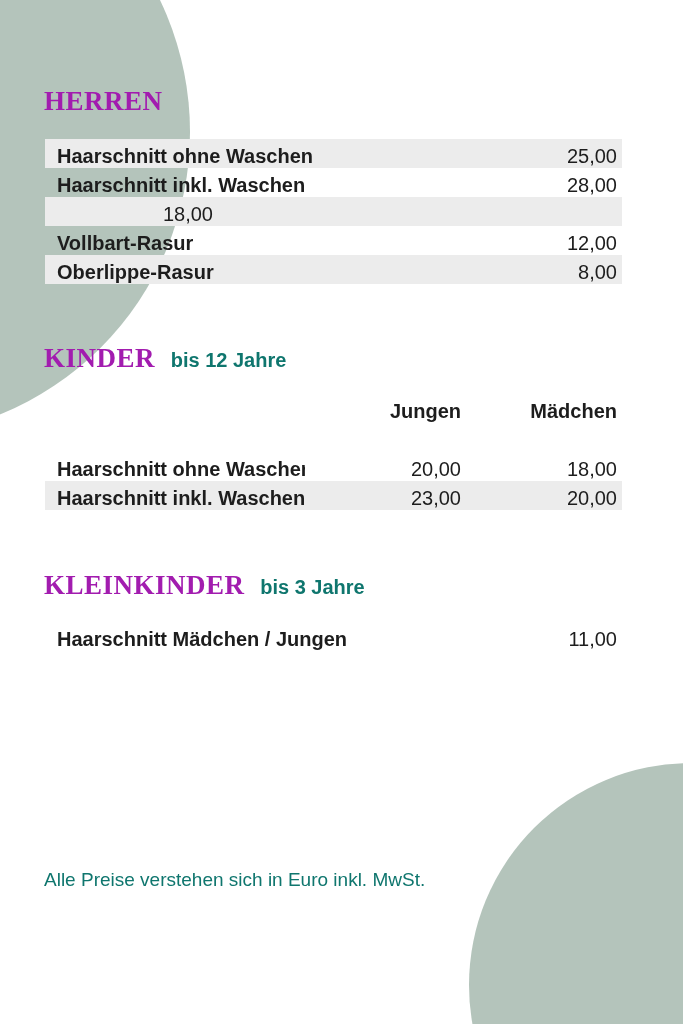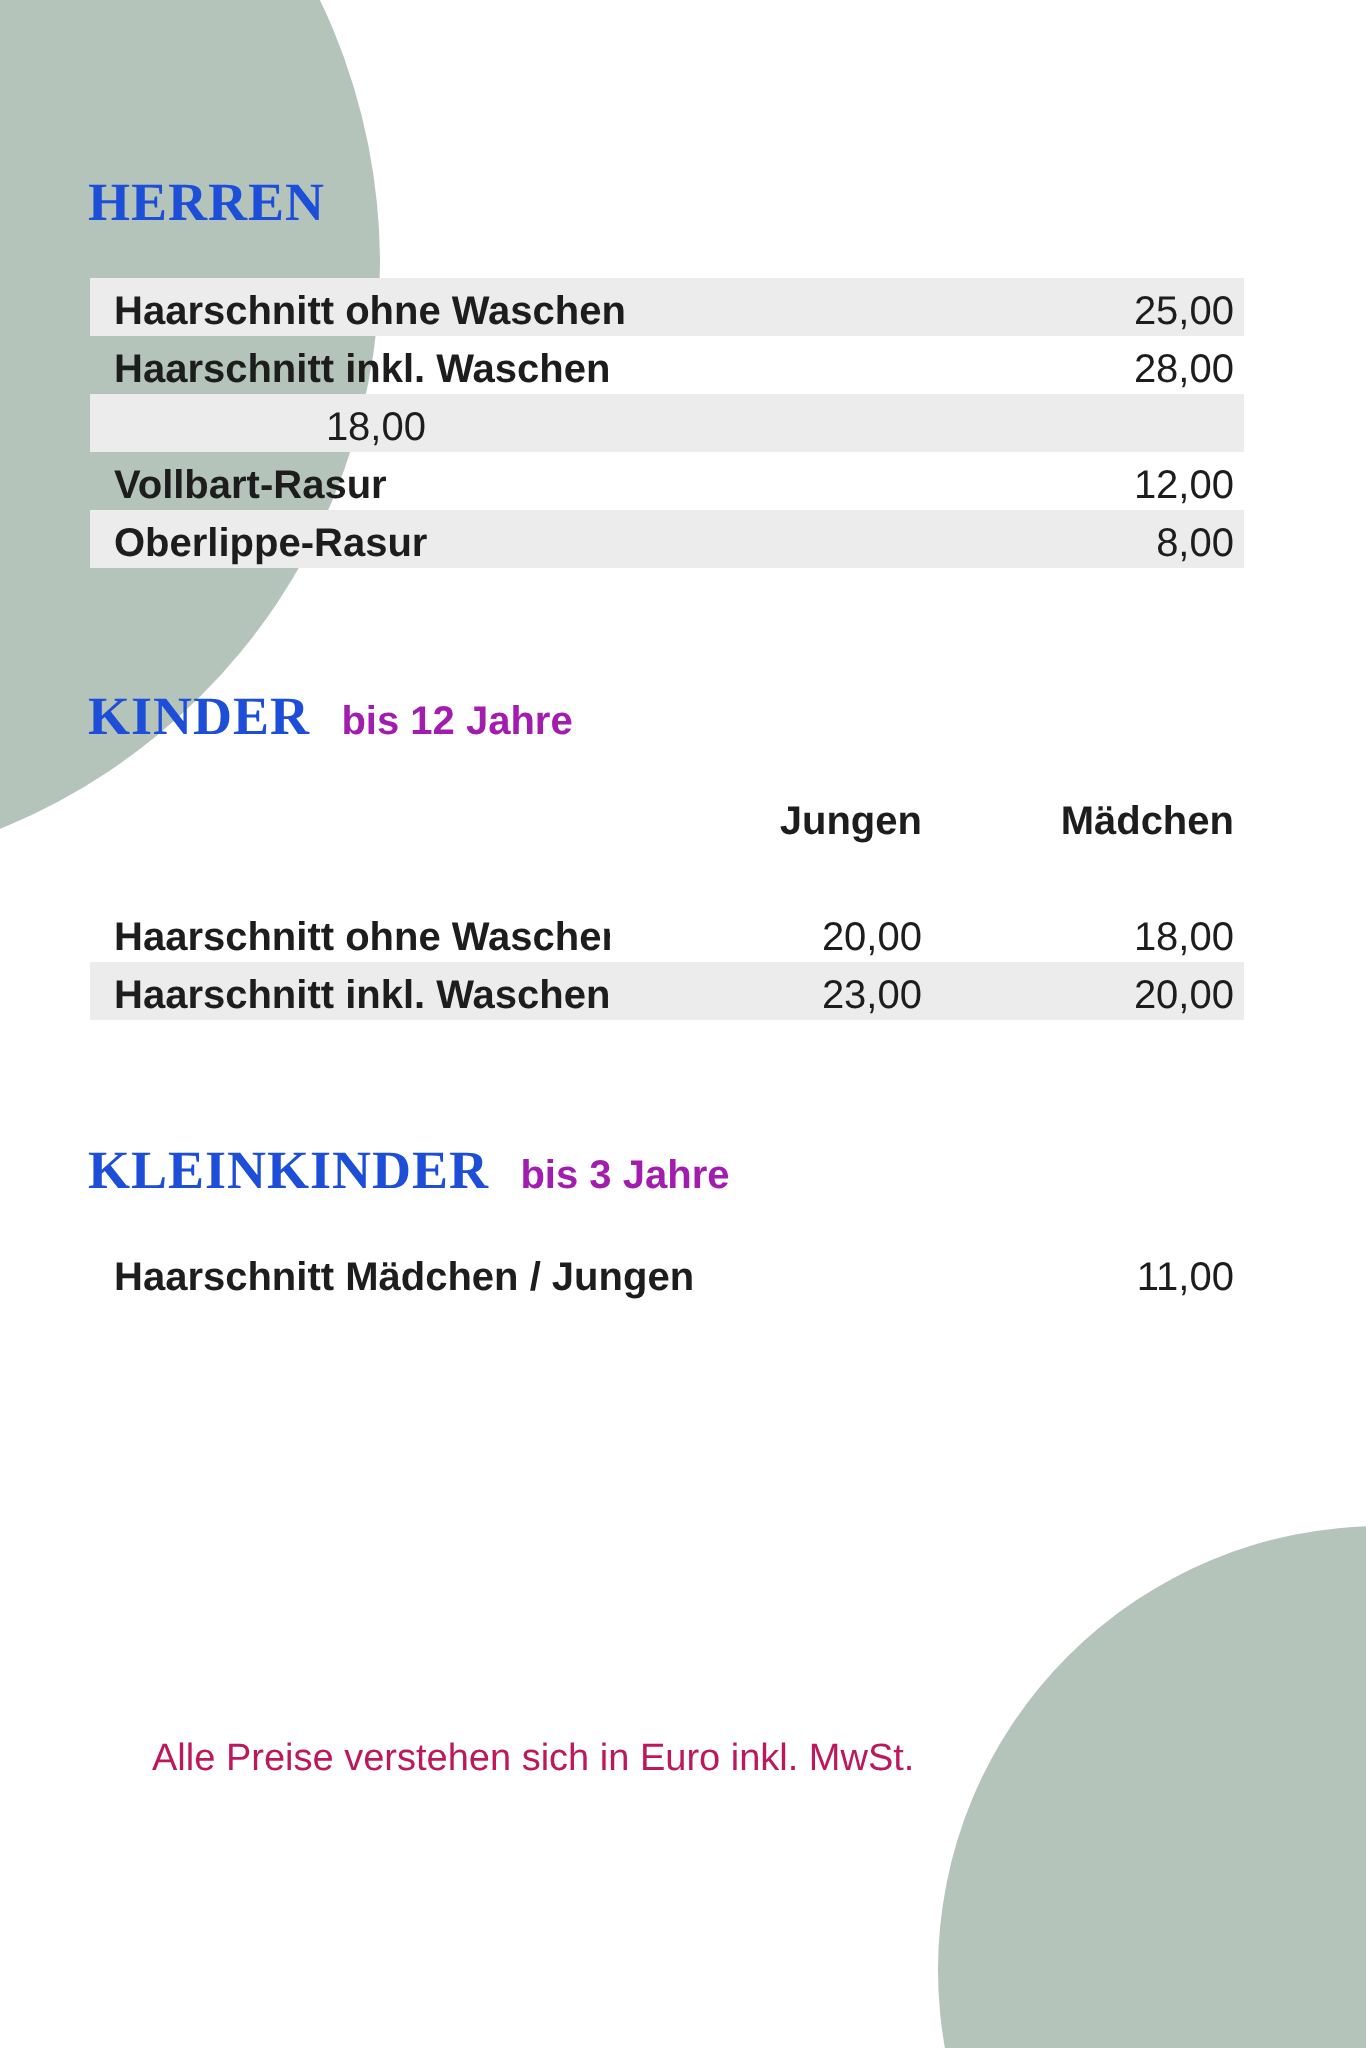--- a/index.html
+++ b/index.html
@@ -7,42 +7,42 @@
     position:relative;width:683px;height:1024px;background:#ffffff;
     overflow:hidden;font-family:"Liberation Sans",sans-serif;color:#1d1d1d;
   }
   .circle{position:absolute;border-radius:50%;background:#b4c4bb;z-index:0;}
   .circle-tl{left:-420px;top:-173px;width:610px;height:610px;}
   .circle-br{left:469px;top:763px;width:444px;height:444px;}
   .content{position:absolute;left:0;top:0;width:683px;height:1024px;z-index:1;}
   .sec-title{position:absolute;left:44px;margin:0;white-space:nowrap;}
   .sec-title .serif{
     font-family:"Liberation Serif",serif;font-weight:700;font-size:27px;
-    letter-spacing:0.5px;color:#1d4ed8;
+    letter-spacing:0.5px;color:#a21caf;
   }
-  .sec-title .sub{font-size:20px;font-weight:700;margin-left:9px;color:#a21caf;}
+  .sec-title .sub{font-size:20px;font-weight:700;margin-left:9px;color:#0f766e;}
   #title-herren{top:86px;}
   #title-kinder{top:343px;}
   #title-kleinkinder{top:570px;}
   .table{position:absolute;left:45px;width:577px;}
   #table-herren{top:139px;}
   #kinder-colheader{top:394px;}
   #table-kinder{top:452px;}
   #table-kleinkinder{top:622px;}
   .row{
     display:flex;align-items:flex-end;height:29px;
     padding:0 5px 0 12px;box-sizing:border-box;font-size:20px;
   }
   .row.shaded{background:#ececec;}
   .row .label{flex:1;font-weight:700;white-space:nowrap;overflow:hidden;}
   .row .price{width:156px;text-align:right;font-weight:400;white-space:nowrap;}
   .row.colhead .price{font-weight:700;}
   #footer-note{
     position:absolute;left:44px;top:869px;font-size:19px;
-    font-weight:400;color:#be185d;white-space:nowrap;margin-left:32px;
+    font-weight:400;color:#0f766e;white-space:nowrap;
   }
 </style>
 </head>
 <body>
 
 <div id="page">
 
   <div class="circle circle-tl" style="background: rgb(180, 196, 187);"></div>
   <div class="circle circle-br" style="background: rgb(180, 196, 187);"></div>
 

